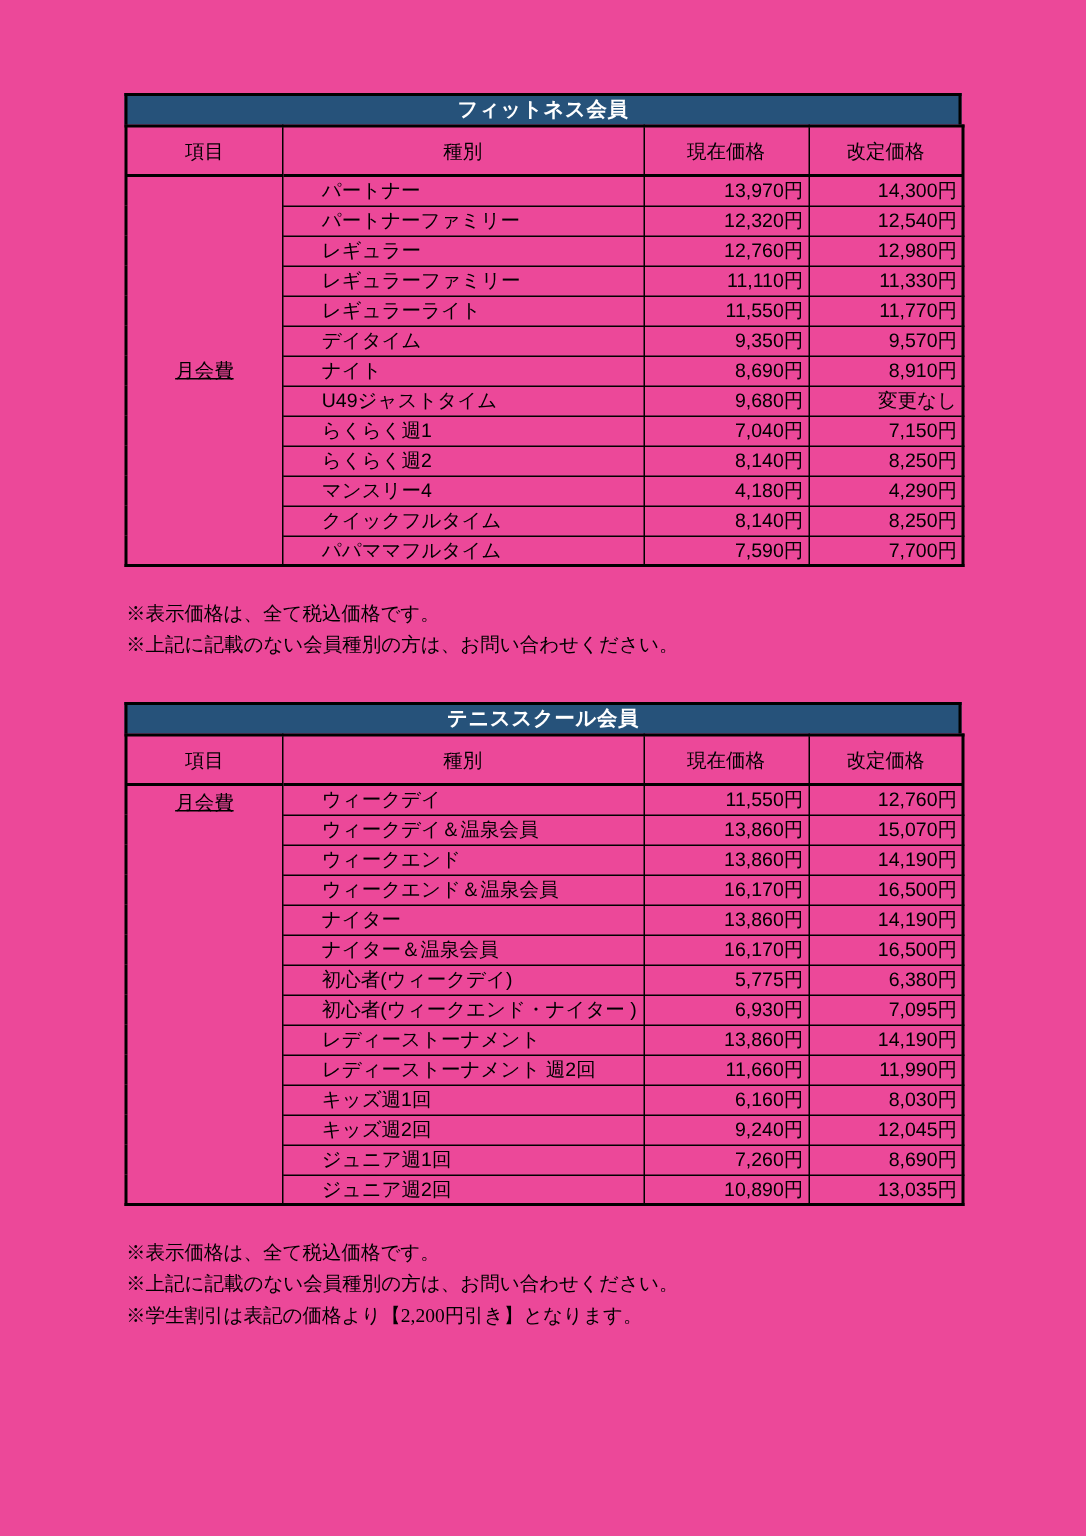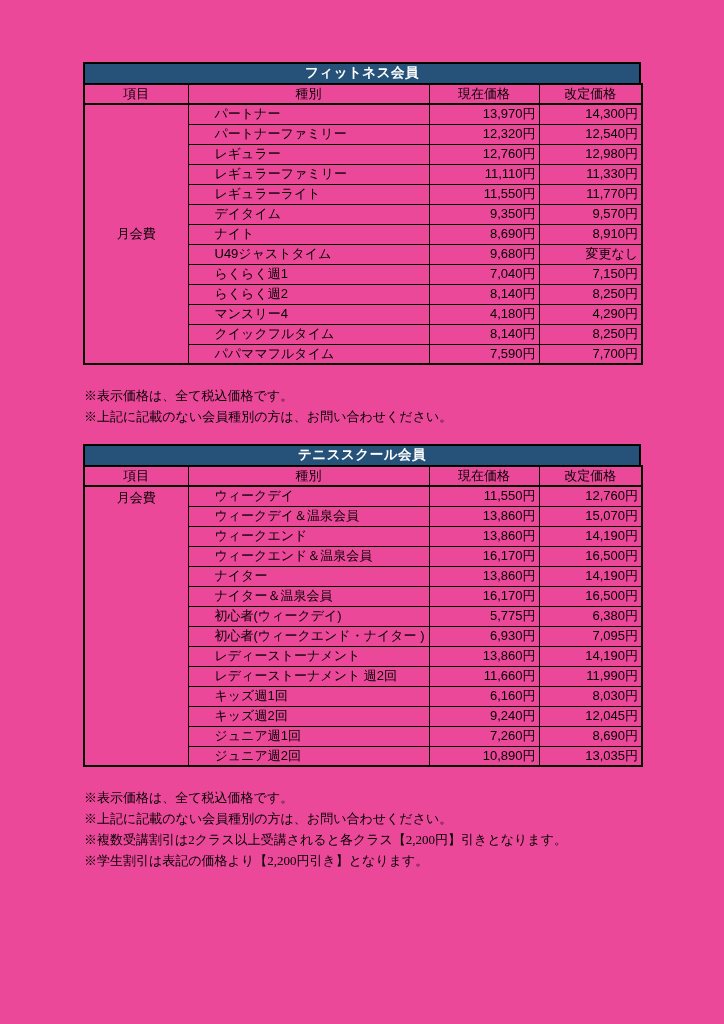--- a/index.html
+++ b/index.html
@@ -15,21 +15,21 @@
     height: 1024px;
     background: #ec4899;
     overflow: hidden;
   }
   .table-block {
     position: absolute;
     left: 83px;
     width: 558px;
   }
   #section-0 { top: 62px; }
-  #section-1 { top: 444px; }
+  #section-1 { top: 468px; }
 
   .title-bar {
     box-sizing: border-box;
     width: 558px;
     height: 21px;
     background: #26527a;
     border: 2px solid #000000;
     border-bottom: none;
     color: #ffffff;
     font-weight: bold;
@@ -52,27 +52,27 @@
   th, td {
     box-sizing: border-box;
     border: 1px solid #000000;
     font-size: 13px;
     padding: 0 3px;
     overflow: hidden;
     white-space: nowrap;
     vertical-align: middle;
   }
   th {
-    height: 20px;
+    height: 33px;
     font-weight: normal;
     text-align: center;
     border-bottom: 2px solid #000000;
   }
   td { height: 20px; }
-  td.item-cell { text-align: center; }
+  td.item-cell { text-align: center; text-decoration: underline; }
   #section-1 td.item-cell { vertical-align: top; padding-top: 2px; }
   td.type  { text-align: left; padding-left: 26px; }
   td.price { text-align: right; padding-right: 3px; padding-left: 12px; }
 
   .notes {
     margin-top: 20px;
     margin-left: 1px;
     font-size: 13px;
     line-height: 21px;
     font-family: Liberation Serif, serif;
@@ -263,18 +263,17 @@
           <tr>
             <td class="type">ジュニア週2回</td>
             <td class="price">10,890円</td>
             <td class="price">13,035円</td>
           </tr>
         </tbody>
     </table>
     <div class="notes">
         <div class="note-line">※表示価格は、全て税込価格です。</div>
         <div class="note-line">※上記に記載のない会員種別の方は、お問い合わせください。</div>
-        <div class="note-line">※複数受講割引は2クラス以上受講されると各クラス【2,200円】引きとなります。</div>
         <div class="note-line">※学生割引は表記の価格より【2,200円引き】となります。</div>
       </div>
   </section>
 
 </div>
 
 </body></html>

